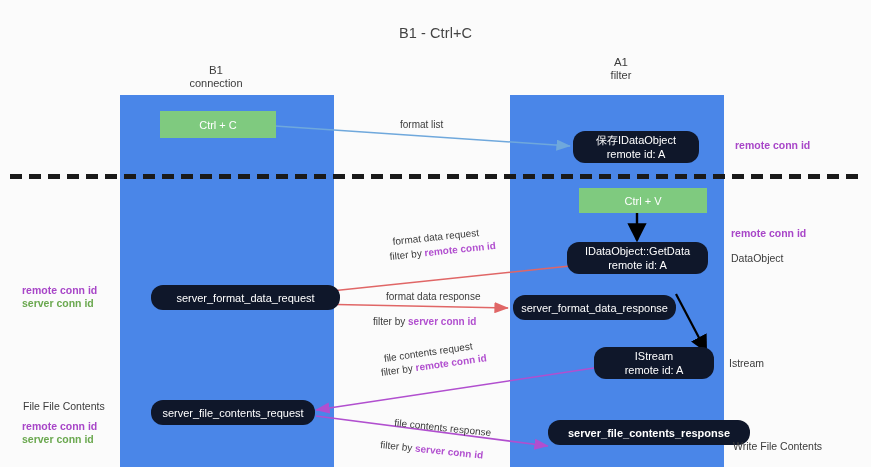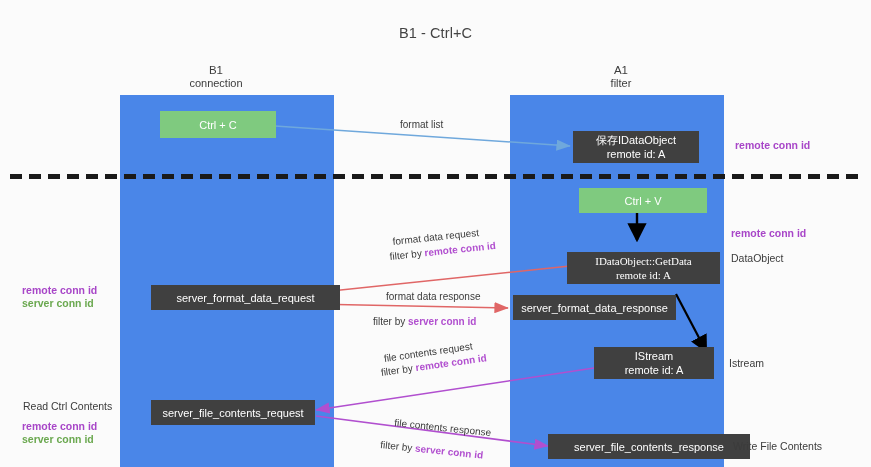--- a/index.html
+++ b/index.html
@@ -53,21 +53,21 @@
     align-items: center;
     justify-content: center;
     color: #ffffff;
     font-size: 11px;
     line-height: 14px;
     text-align: center;
     padding: 2px 11px;
   }
   .box.green  { background: #7fca7f; }
   .box.orange { background: #fbb martin; }
-  .box.orange { background: #404040; }
+  .box.orange { background: #0f172a; border-radius: 12px; }
   .box .l2 { display: block; }
 
   
   .note {
     position: absolute;
     font-size: 10.5px;
     line-height: 13.5px;
     color: #333333;
     white-space: nowrap;
   }
@@ -108,21 +108,21 @@
 <div id="stage">
 
   <div class="title">
     <div>B1 - Ctrl+C</div>
   </div>
 
   <div class="col-head" style="left:126px; top:48px;">
     <div class="big">B1</div>
     <div>connection</div>
   </div>
-  <div class="col-head" style="left:531px; top:48px;">
+  <div class="col-head" style="left:531px; top:40px;">
     <div class="big">A1</div>
     <div>filter</div>
   </div>
 
   <div class="lane" style="left:120px; top:79px;  width:214px; height:82px;"></div>
   <div class="lane" style="left:510px; top:79px;  width:214px; height:82px;"></div>
   <div class="lane" style="left:120px; top:161px; width:214px; height:300px;"></div>
   <div class="lane" style="left:510px; top:161px; width:214px; height:300px;"></div>
 
   <svg class="overlay" viewBox="0 0 871 467">
@@ -164,21 +164,21 @@
 
   <div class="box orange" style="left:573px; top:115px; width:126px; height:32px;">
     <span>保存IDataObject</span>
     <span class="l2">remote id: A</span>
   </div>
 
   <div class="box green" style="left:579px; top:172px; width:128px; height:25px;">
     <span>Ctrl + V</span>
   </div>
 
-  <div class="box orange" style="left:567px; top:236px; width:153px; height:32px;font-family:Liberation Serif, serif;">
+  <div class="box orange" style="left:567px; top:226px; width:141px; height:32px;">
     <span>IDataObject::GetData</span>
     <span class="l2">remote id: A</span>
   </div>
 
   <div class="box orange" style="left:151px; top:269px; width:189px; height:25px;">
     <span>server_format_data_request</span>
   </div>
 
   <div class="box orange" style="left:513px; top:279px; width:163px; height:25px;">
     <span>server_format_data_response</span>
@@ -186,21 +186,21 @@
 
   <div class="box orange" style="left:594px; top:331px; width:120px; height:32px;">
     <span>IStream</span>
     <span class="l2">remote id: A</span>
   </div>
 
   <div class="box orange" style="left:151px; top:384px; width:164px; height:25px;">
     <span>server_file_contents_request</span>
   </div>
 
-  <div class="box orange" style="left:548px; top:418px; width:202px; height:25px;">
+  <div class="box orange" style="left:548px; top:404px; width:202px; height:25px;font-weight:bold;">
     <span>server_file_contents_response</span>
   </div>
 
   <div class="elabel" style="left:400px; top:102px;">
     <span>format list</span>
   </div>
 
   <div class="elabel" style="left:392px; top:219px; transform:rotate(-6deg); transform-origin:left top;">
     <span>format data request</span>
   </div>
@@ -246,21 +246,21 @@
   </div>
 
   <div class="note purple" style="left:22px; top:268px;">
     <span>remote conn id</span>
   </div>
   <div class="note green" style="left:22px; top:281px;">
     <span>server conn id</span>
   </div>
 
   <div class="note plain" style="left:23px; top:384px;">
-    <span>Read Ctrl Contents</span>
+    <span>File File Contents</span>
   </div>
   <div class="note purple" style="left:22px; top:404px;">
     <span>remote conn id</span>
   </div>
   <div class="note green" style="left:22px; top:417px;">
     <span>server conn id</span>
   </div>
 
 </div>
 

